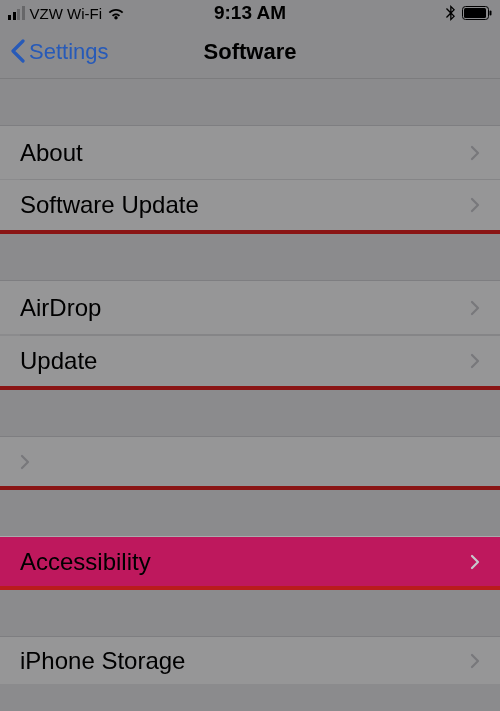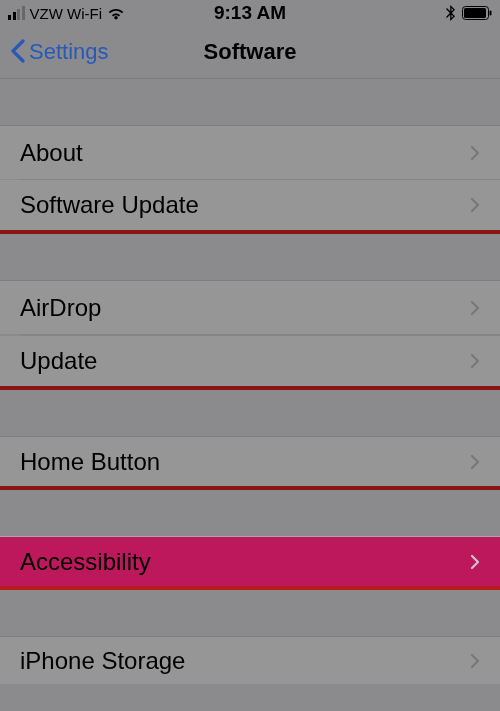--- a/index.html
+++ b/index.html
@@ -225,21 +225,20 @@
       <span class="row-chevron">
         <svg width="10" height="16" viewBox="0 0 10 16">
             <polyline points="2,2 8,8 2,14" fill="none" stroke="currentColor" stroke-width="2.2" stroke-linecap="round" stroke-linejoin="round"></polyline>
           </svg>
       </span>
     </div>
 
     <div class="group-gap"></div>
 
     <div class="row group-top group-bottom">
-      <span class="row-label">Home Button</span>
       <span class="row-chevron">
         <svg width="10" height="16" viewBox="0 0 10 16">
             <polyline points="2,2 8,8 2,14" fill="none" stroke="currentColor" stroke-width="2.2" stroke-linecap="round" stroke-linejoin="round"></polyline>
           </svg>
       </span>
     </div>
 
     <div class="group-gap"></div>
 
     <div class="row highlight group-top group-bottom">

